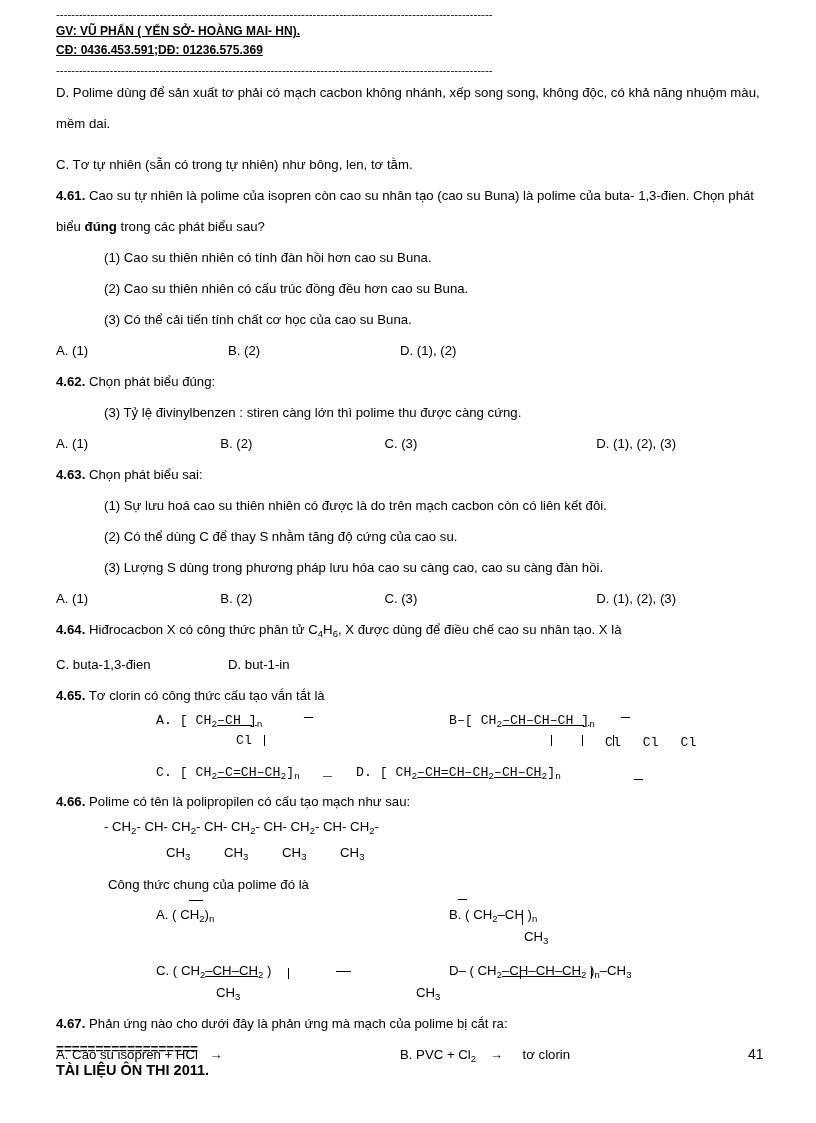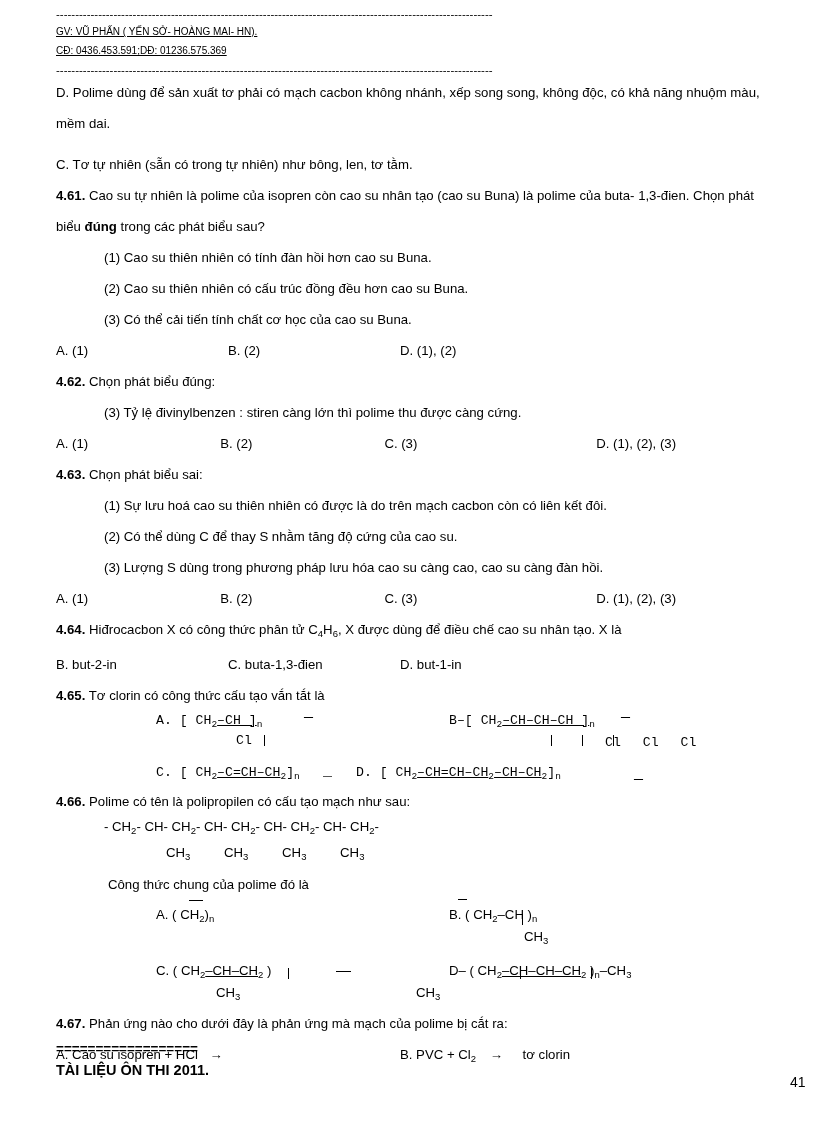--- a/index.html
+++ b/index.html
@@ -28,22 +28,22 @@
   .dashline {
     font-family: "Liberation Sans", sans-serif;
     font-size: 11.5px;
     letter-spacing: 0px;
     white-space: nowrap;
     overflow: hidden;
     line-height: 13px;
     height: 13px;
   }
   .hdr-line {
-    font-size: 10px;
-    font-weight: normal;
+    font-size: 12px;
+    font-weight: bold;
     text-decoration: underline;
     line-height: 19px;
     white-space: nowrap;
   }
   .hdr-block {
     margin-top: 1px;
   }
   .para {
     font-size: 13.2px;
     line-height: 31px;
@@ -121,23 +121,22 @@
     position: absolute;
     left: 56px;
     top: 1062px;
     font-size: 14.5px;
     font-weight: bold;
     white-space: nowrap;
   }
   .pageno {
     position: absolute;
     left: 748px;
-    top: 1074px;
+    top: 1046px;
     font-size: 14px;
-    margin-left: 42px;
   }
   .arrow { letter-spacing: 0; }
 </style>
 </head>
 <body>
 
 <div class="page">
 
   <div class="content">
 
@@ -190,21 +189,20 @@
       <div>B. (2)</div>
       <div>C. (3)</div>
       <div>D. (1), (2), (3)</div>
     </div>
 
     <div class="para">
       <span class="qnum">4.64.</span>
       <span>Hiđrocacbon X có công thức phân tử C</span><sub>4</sub><span>H</span><sub>6</sub><span>, X được dùng để điều chế cao su nhân tạo. X là</span>
     </div>
     <div class="optrow2">
-      <div>B. but-2-in</div>
       <div>C. buta-1,3-đien</div>
       <div>D. but-1-in</div>
     </div>
 
     <div class="para">
       <span class="qnum">4.65.</span>
       <span>Tơ clorin có công thức cấu tạo vắn tắt là</span>
     </div>
 
     <div class="q65">

